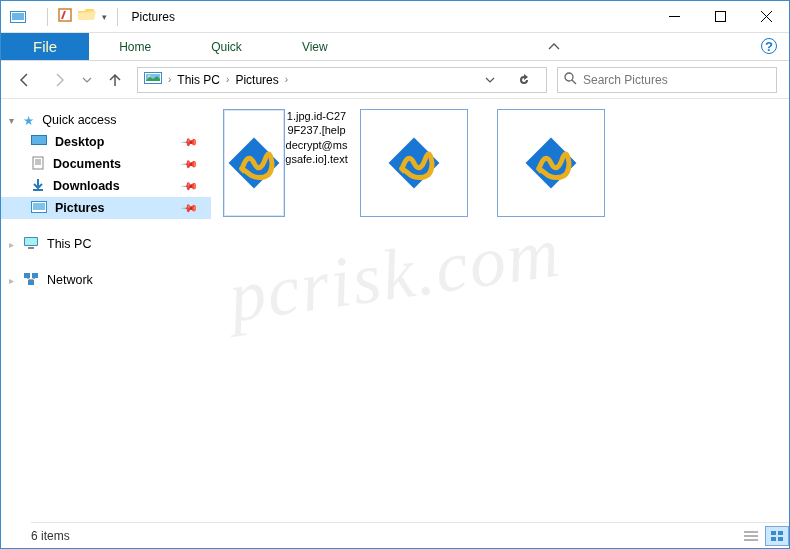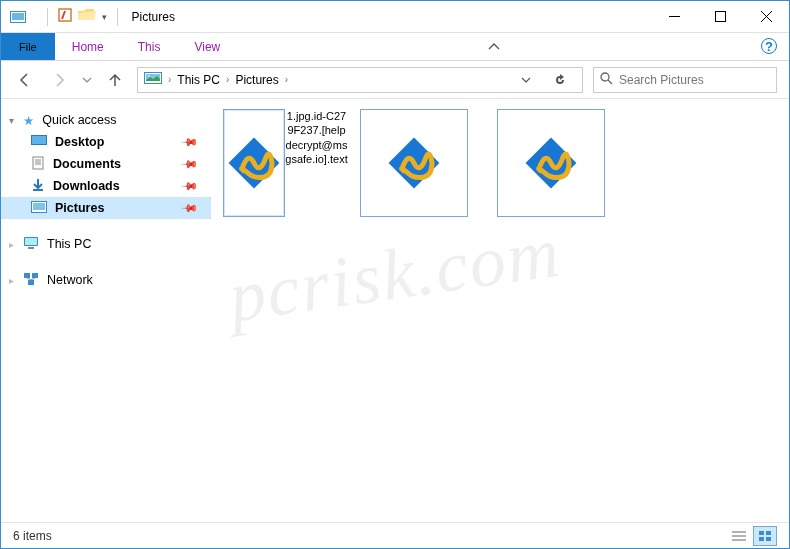--- a/index.html
+++ b/index.html
@@ -8,48 +8,48 @@
 .titlebar { height: 32px; background: #fff; display: flex; align-items: center; padding: 0 0 0 8px; border-bottom: 1px solid #e0e0e0; }
 .titlebar .icon-group { display: flex; align-items: center; gap: 10px; }
 .fe-icon { width:18px;height:18px;}
 .qat { display:flex; gap:6px; align-items:center; margin-left:6px;}
 .qat .sep { width:1px; height:18px; background:#d0d0d0; margin:0 4px;}
 .titlebar .title { margin-left: 10px; font-size: 12px; color: #000; }
 .winbtns { margin-left: auto; display: flex; }
 .winbtn { width: 46px; height: 30px; display: flex; align-items: center; justify-content: center; }
 .winbtn svg { width: 11px; height: 11px; }
 .ribbon-tabs { height: 28px; background: #fff; display: flex; align-items: stretch; border-bottom: 1px solid #d9d9d9; padding:0;}
-.file-tab { background: #1979ca; color: #000000; padding: 0 18px; font-size: 11px; display: flex; align-items: center; }
-.tab { padding: 0 17px; font-size: 12px; color: #a21caf; display: flex; align-items: center; }
+.file-tab { background: #1979ca; color: #fef9c3; padding: 0 32px; font-size: 15px; display: flex; align-items: center; }
+.tab { padding: 0 30px; font-size: 12px; color: #14532d; display: flex; align-items: center; }
 .ribbon-tabs .help { margin-left:auto; width:28px; display:flex; align-items:center; justify-content:center; color:#1979ca; font-size:13px; font-weight:bold; border:1px solid #1979ca; border-radius:50%; width:16px; height:16px; margin-right:12px; margin-top:5px;}
 .ribbon-tabs .expand { width:22px; display:flex; align-items:center; justify-content:center; margin-right:10px;}
 .addrbar { height: 38px; display: flex; align-items: center; padding: 4px 12px; gap: 10px; border-bottom: 1px solid #e5e5e5; }
 .navbtn { width: 24px; height: 24px; display: flex; align-items: center; justify-content: center; color: #777; }
 .navbtn.enabled { color:#555;}
 .breadcrumb { flex: 1; height: 26px; border: 1px solid #ccc; display: flex; align-items: center; padding: 0 6px; gap: 6px; font-size: 12px; }
 .breadcrumb .crumb { display:flex; align-items:center; gap:6px;}
 .crumb-sep { color:#777; font-size:10px;}
 .refresh { width:32px; display:flex; justify-content:center;}
 .dropbtn { width:24px; display:flex; justify-content:center; color:#555;}
-.search { width: 184px; height: 26px; border: 1px solid #ccc; display: flex; align-items: center; padding: 0 6px; font-size: 12px; color:#777; position:relative;}
+.search { width: 220px; height: 26px; border: 1px solid #ccc; display: flex; align-items: center; padding: 0 6px; font-size: 12px; color:#777; position:relative;}
 .search .sicon { color:#555; margin-right:6px;}
 .body { flex: 1; display: flex; overflow: hidden; }
 .nav { width: 210px; padding: 10px 0; font-size: 12.5px; overflow:hidden;}
 .nav-item { display: flex; align-items: center; padding: 3px 14px 3px 30px; gap: 8px; height:22px; position:relative;font-weight:bold;}
 .nav-item.header { padding-left: 22px; font-weight: normal; }
 .nav-item.header .chev { position:absolute; left:8px; color:#888; font-size:10px;}
 .nav-item .pin { margin-left:auto; color:#888; font-size:11px; transform:rotate(45deg);}
 .nav-item.sel { background: #cce8ff; }
 .nav-group-gap { height: 14px; }
 .content { flex:1; padding: 10px 12px; display:flex; flex-wrap:wrap; gap: 10px 12px; align-content:flex-start; overflow:auto;}
 .file { width: 125px; display:flex; flex-direction:row; align-items:flex-start; }
 .file .thumb { width: 108px; height: 108px; border:1px solid #7aa7d8; background:#fff; display:flex; align-items:center; justify-content:center; margin-bottom:4px;}
 .file.first .thumb { border:1px solid #7aa7d8; box-shadow: inset 0 0 0 1px rgba(122,167,216,0.3); }
 .file .fname { font-size: 11px; text-align:center; line-height:1.3; color:#000; word-break:break-all; max-width:120px;}
-.status { height: 26px; border-top: 1px solid #e5e5e5; display:flex; align-items:center; padding: 0 12px; font-size:12px; color:#333;}
+.status { height: 26px; border-top: 1px solid #e5e5e5; display:flex; align-items:center; padding: 0 0; font-size:12px; color:#333;margin-left:30px;}
 .status .viewbtns { margin-left:auto; display:flex; gap:2px;}
 .status .viewbtns .vbtn { width:24px; height:20px; border:1px solid transparent; display:flex; align-items:center; justify-content:center;}
 .status .viewbtns .vbtn.active { background:#cce8ff; border-color:#7aa7d8;}
 .star { color:#4aa8e0;}
 .watermark { position:absolute; top:50%; left:50%; transform:translate(-50%,-50%) rotate(-8deg); font-size:72px; color:rgba(120,120,120,0.12); font-style:italic; letter-spacing:2px; pointer-events:none; font-family: Georgia, serif;}
 </style>
 </head>
 <body>
 
 <div class="window">
@@ -94,21 +94,21 @@
             <line x1="0" y1="0" x2="11" y2="11" stroke="#000" stroke-width="1"></line>
             <line x1="11" y1="0" x2="0" y2="11" stroke="#000" stroke-width="1"></line>
           </svg>
         </div>
     </div>
   </div>
 
   <div class="ribbon-tabs">
     <div class="file-tab">File</div>
     <div class="tab">Home</div>
-    <div class="tab">This</div>
+    <div class="tab">Quick</div>
     <div class="tab">View</div>
     <div class="expand" style="margin-left:auto;">
         <svg width="12" height="12" viewBox="0 0 12 12">
           <path d="M1 8 L6 3 L11 8" fill="none" stroke="#555" stroke-width="1.3"></path>
         </svg>
       </div>
     <div class="help">?</div>
   </div>
 
   <div class="addrbar">

